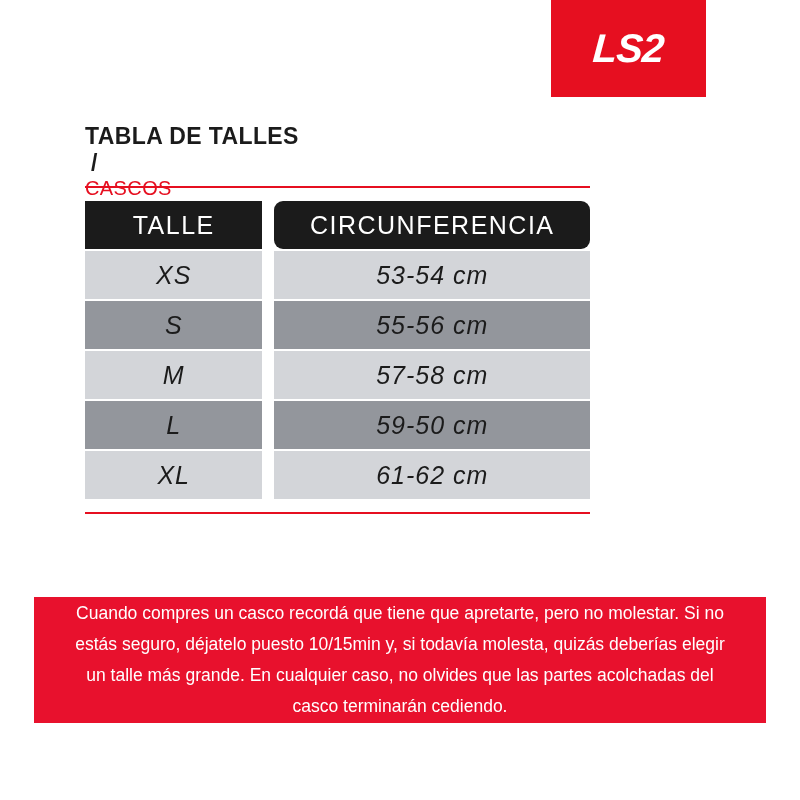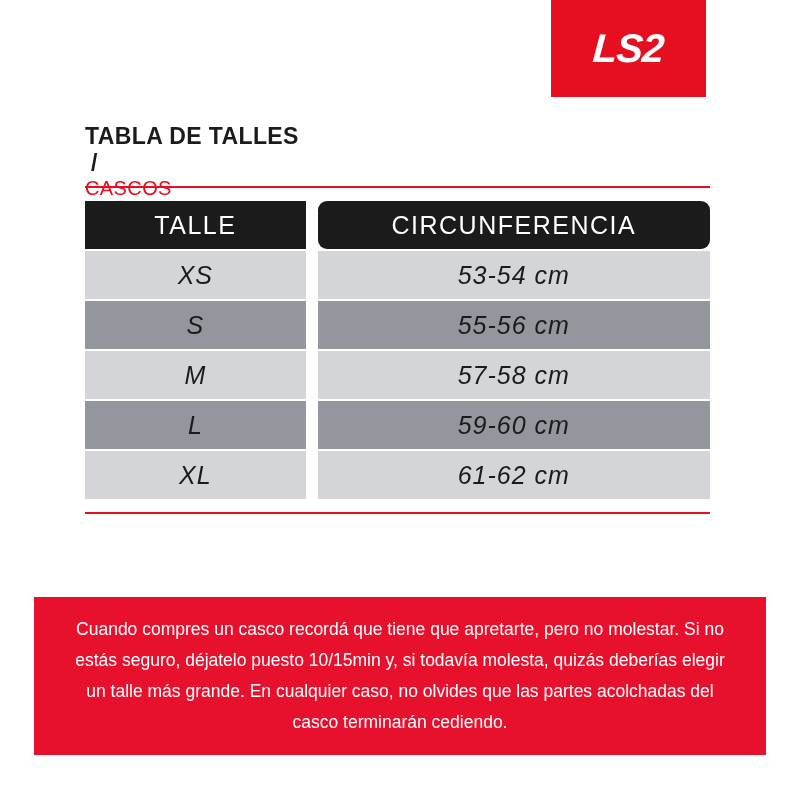--- a/index.html
+++ b/index.html
@@ -66,21 +66,21 @@
     font-weight: 400;
     color: #e60f20;
     letter-spacing: 0.4px;
   }
 
   
   .table-wrap {
     position: absolute;
     top: 186px;
     left: 85px;
-    width: 625px;
+    width: 505px;
   }
   .rule-top {
     width: 100%;
     height: 2px;
     background: #e60f20;
     margin-bottom: 11px;
   }
   .rule-bottom {
     width: 100%;
     height: 2px;
@@ -118,21 +118,21 @@
   }
   .shade-light { background: #d3d5d9; }
   .shade-dark  { background: #93969c; }
 
   
   .note {
     position: absolute;
     left: 34px;
     top: 597px;
     width: 732px;
-    height: 158px;
+    height: 126px;
     background: #e8112d;
     color: #ffffff;
     display: flex;
     align-items: center;
     justify-content: center;
     padding: 0 34px;
   }
   .note p {
     font-size: 17.5px;
     line-height: 31px;
@@ -174,21 +174,21 @@
         <tr>
           <td class="cell shade-dark">S</td>
           <td class="cell shade-dark">55-56 cm</td>
         </tr>
         <tr>
           <td class="cell shade-light">M</td>
           <td class="cell shade-light">57-58 cm</td>
         </tr>
         <tr>
           <td class="cell shade-dark">L</td>
-          <td class="cell shade-dark">59-60 cm</td>
+          <td class="cell shade-dark">59-50 cm</td>
         </tr>
         <tr>
           <td class="cell shade-light">XL</td>
           <td class="cell shade-light">61-62 cm</td>
         </tr>
       </tbody>
     </table>
 
     <div class="rule-bottom"></div>
   </div>

